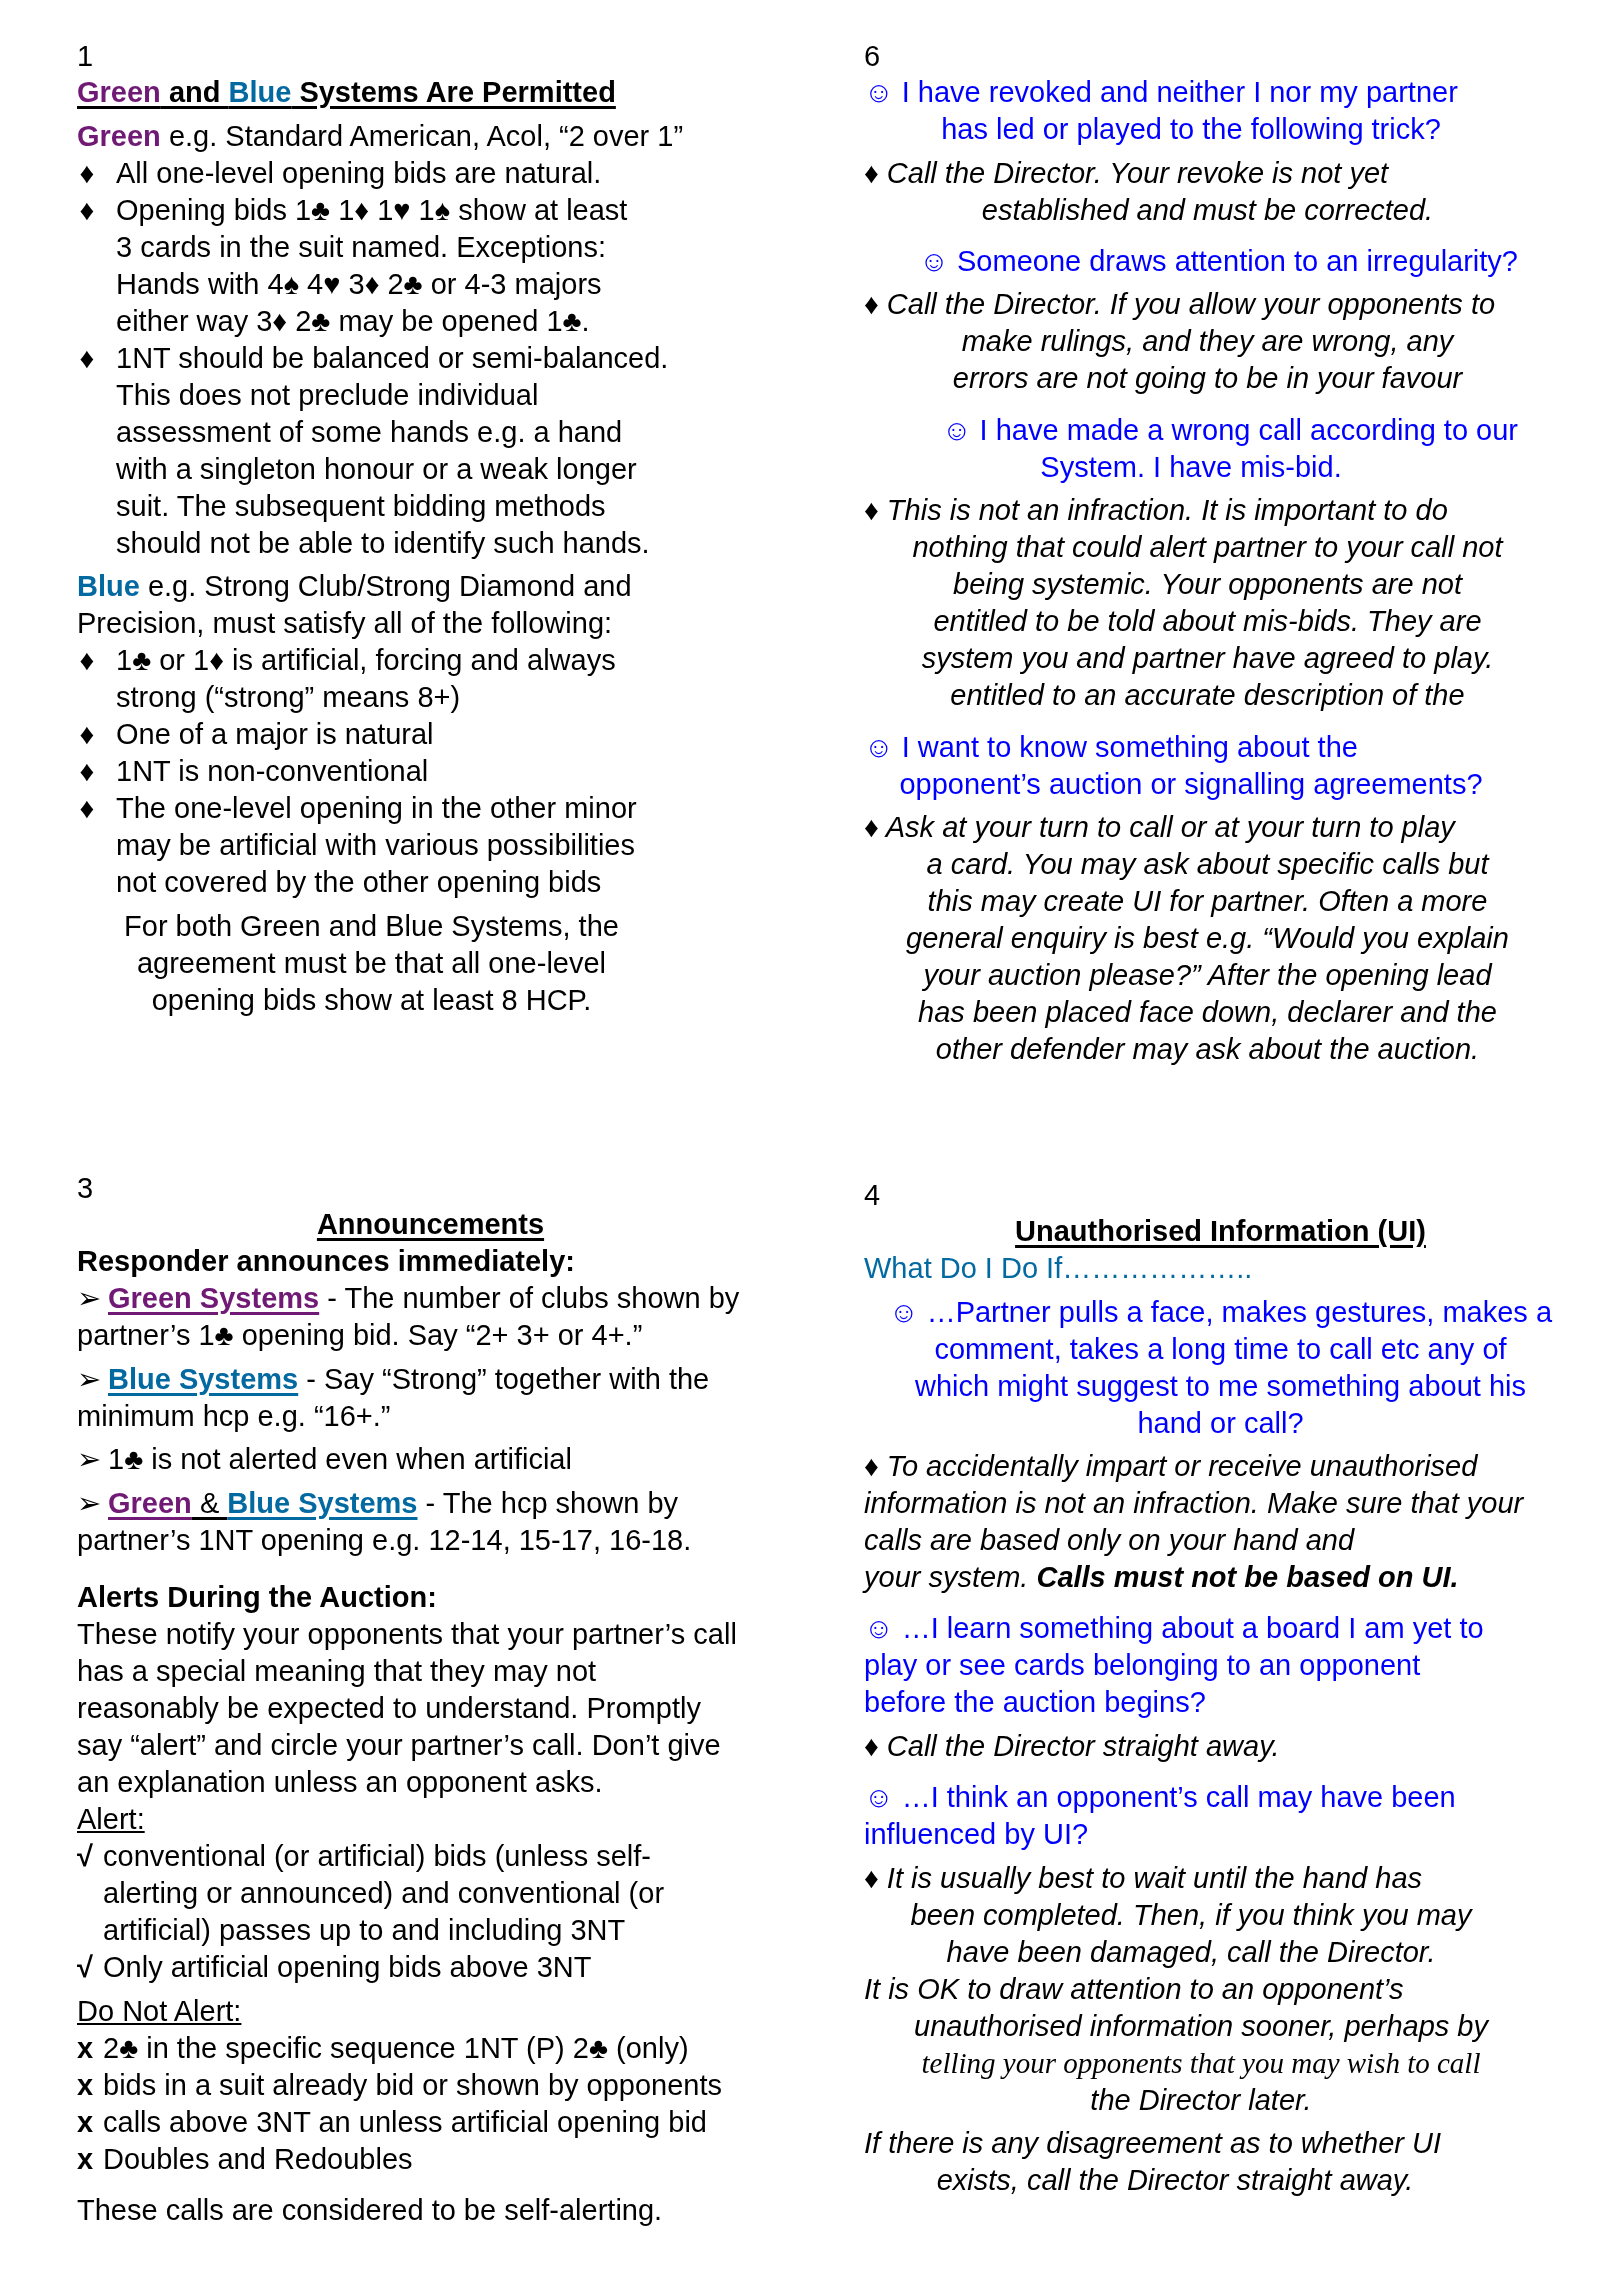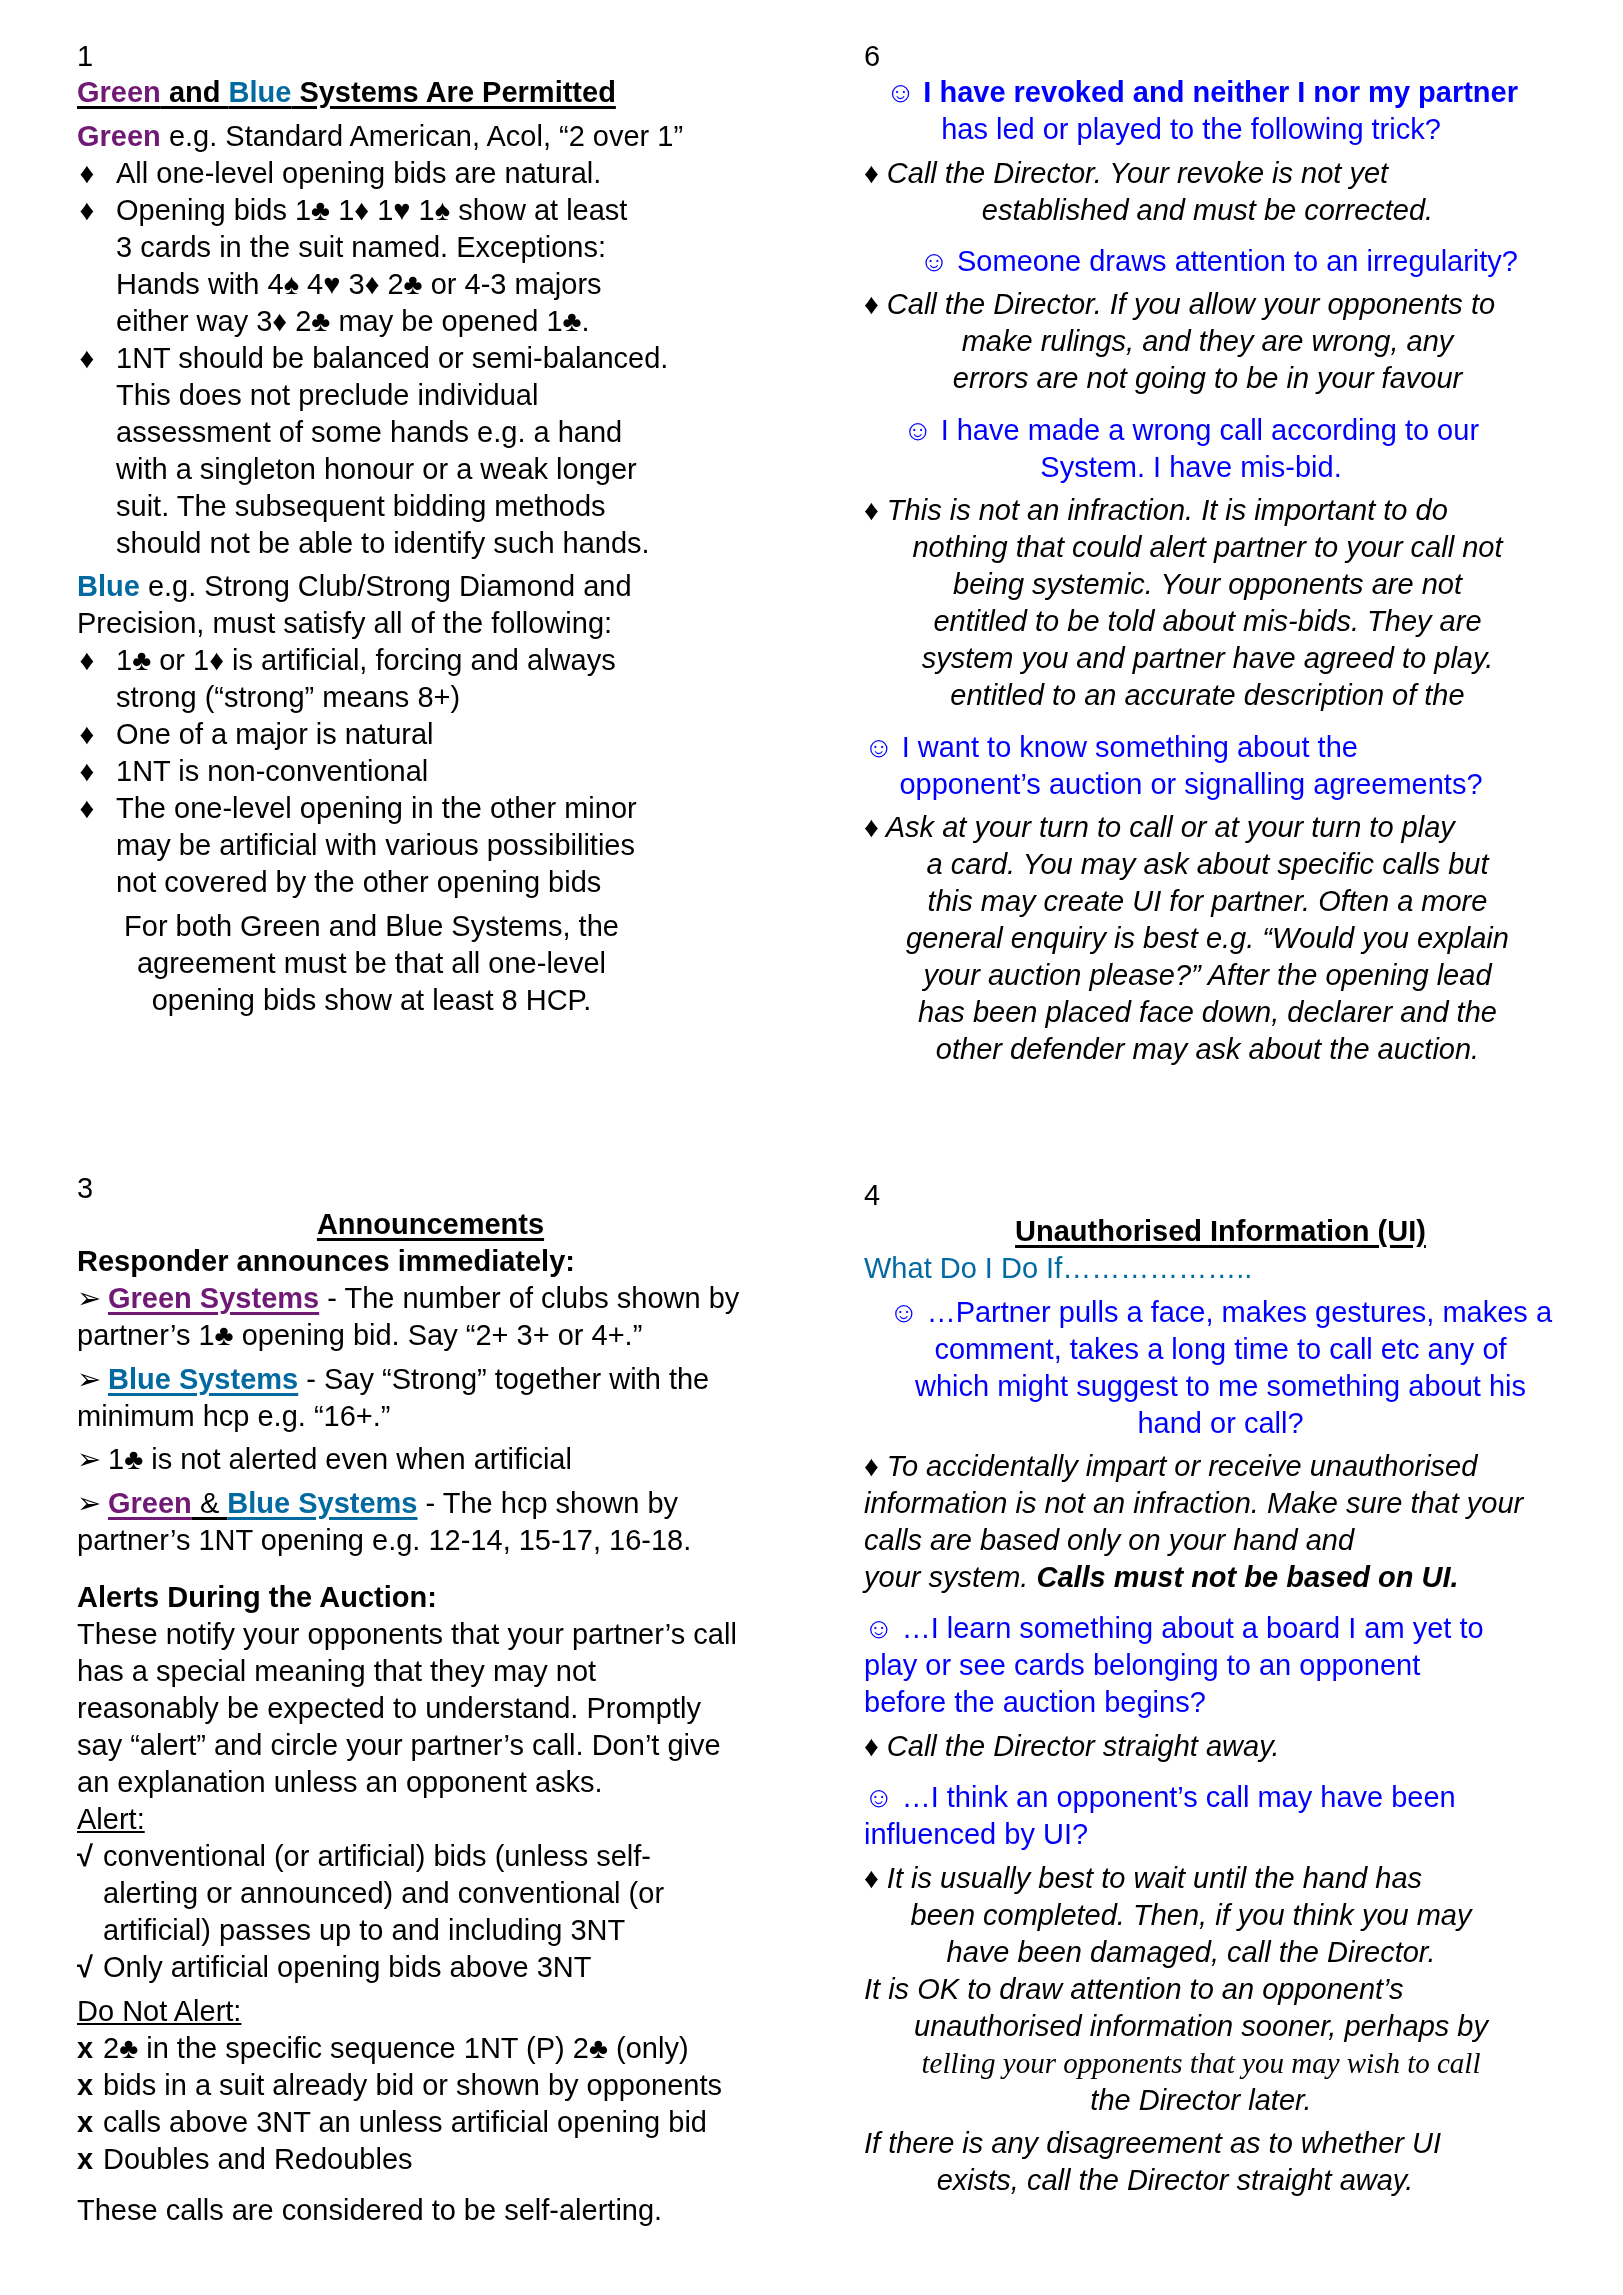--- a/index.html
+++ b/index.html
@@ -94,41 +94,41 @@
       <div>For both Green and Blue Systems, the</div>
       <div>agreement must be that all one-level</div>
       <div>opening bids show at least 8 HCP.</div>
     </div>
 </div>
 
 <div class="panel" id="p6">
   <div class="pagenum">6</div>
   <div id="p6-items">
       <div class="q center lines" style="width: 654px;">
-        <div style="text-align: right; font-weight: bold;"><span>☺ </span><span>I have revoked and neither I nor my partner</span></div>
+        <div style="text-align: left;"><span>☺ </span><span>I have revoked and neither I nor my partner</span></div>
         <div><span>has led or played to the following trick?</span></div>
       </div>
       <div class="gap-s"></div>
       <div class="a center lines" style="width: 687px;">
         <div style="text-align: left;"><span>♦ </span><span>Call the Director. Your revoke is not yet</span></div>
         <div><span>established and must be corrected.</span></div>
       </div>
       <div class="gap"></div>
       <div class="q center lines" style="width: 654px;">
         <div style="text-align: right;"><span>☺ </span><span>Someone draws attention to an irregularity?</span></div>
       </div>
       <div class="gap-s"></div>
       <div class="a center lines" style="width: 687px;">
         <div style="text-align: left;"><span>♦ </span><span>Call the Director. If you allow your opponents to</span></div>
         <div><span>make rulings, and they are wrong, any</span></div>
         <div><span>errors are not going to be in your favour</span></div>
       </div>
       <div class="gap"></div>
       <div class="q center lines" style="width: 654px;">
-        <div style="text-align: center;"><span>☺ </span><span>I have made a wrong call according to our</span></div>
+        <div style="text-align: right;"><span>☺ </span><span>I have made a wrong call according to our</span></div>
         <div><span>System. I have mis-bid.</span></div>
       </div>
       <div class="gap-s"></div>
       <div class="a center lines" style="width: 687px;">
         <div style="text-align: left;"><span>♦ </span><span>This is not an infraction. It is important to do</span></div>
         <div><span>nothing that could alert partner to your call not</span></div>
         <div><span>being systemic. Your opponents are not</span></div>
         <div><span>entitled to be told about mis-bids. They are</span></div>
         <div><span>system you and partner have agreed to play.</span></div>
         <div><span>entitled to an accurate description of the</span></div>

